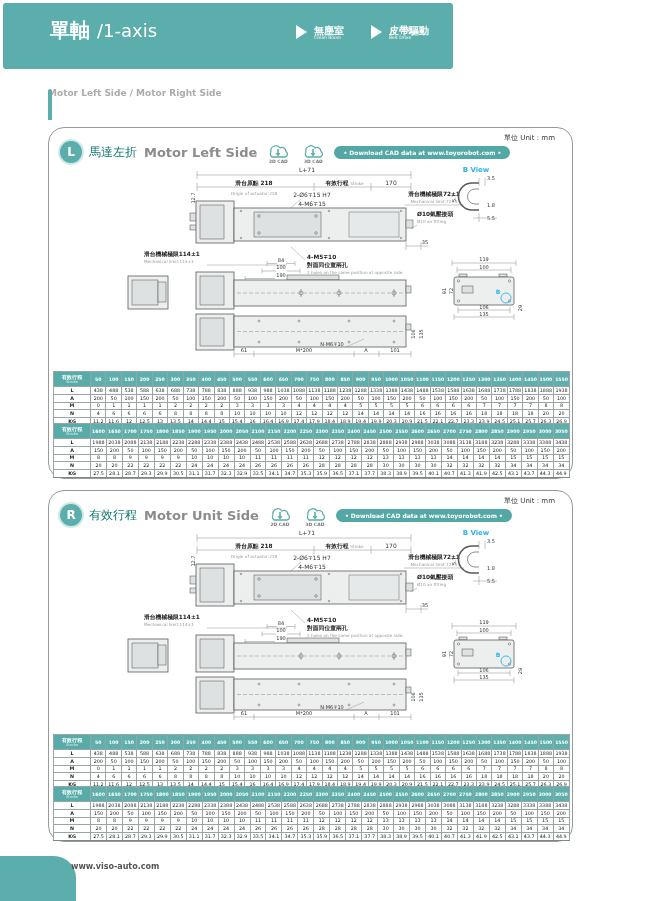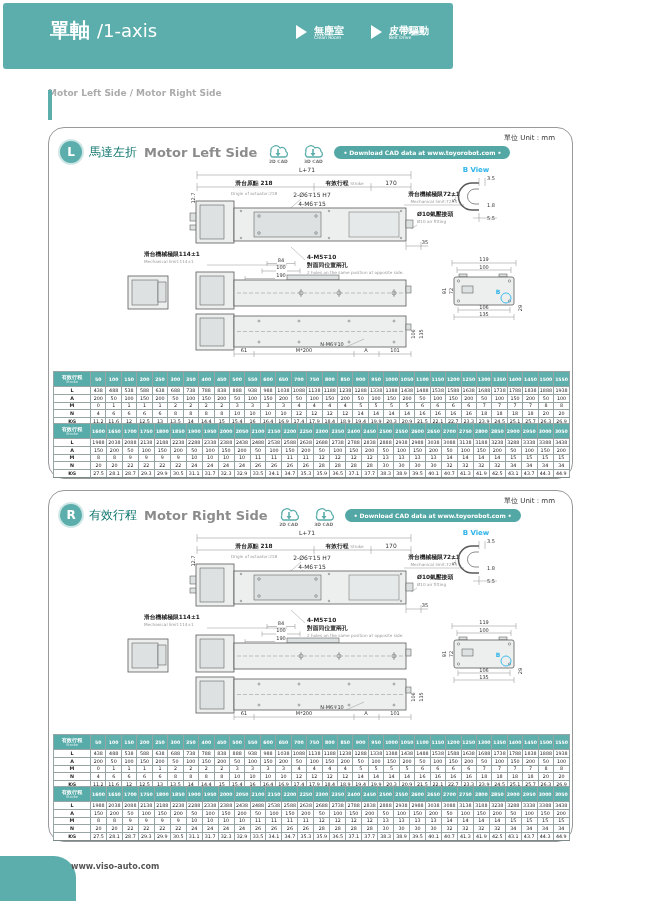--- a/index.html
+++ b/index.html
@@ -803,21 +803,21 @@
           <td>44.9</td>
         </tr>
       </tbody>
     </table>
 </section>
 
 <section class="panel" id="panel-R">
   <div class="p-head">
     <div class="badge">R</div>
     <span class="pt-zh">有效行程</span>
-    <span class="pt-en">Motor Right Side</span>
+    <span class="pt-en">Motor Unit Side</span>
     <span class="cad">
       <svg width="28" height="17" viewBox="0 0 28 17">
         <path d="M7 10 a5 5 0 0 1 9-4 a4 4 0 0 1 6 3.5 a3 3 0 0 1-1 5.5 h-13 a4 4 0 0 1-1-5" fill="none" stroke="#5BAEAB" stroke-width="1.3"></path>
         <line x1="14" y1="7" x2="14" y2="13" stroke="#5BAEAB" stroke-width="1.6"></line>
         <path d="M11.5 11 L14 14.5 L16.5 11 Z" fill="#5BAEAB"></path>
       </svg>
       <span class="cad-lbl">2D CAD</span>
     </span>
     <span class="cad">
       <svg width="28" height="17" viewBox="0 0 28 17">

